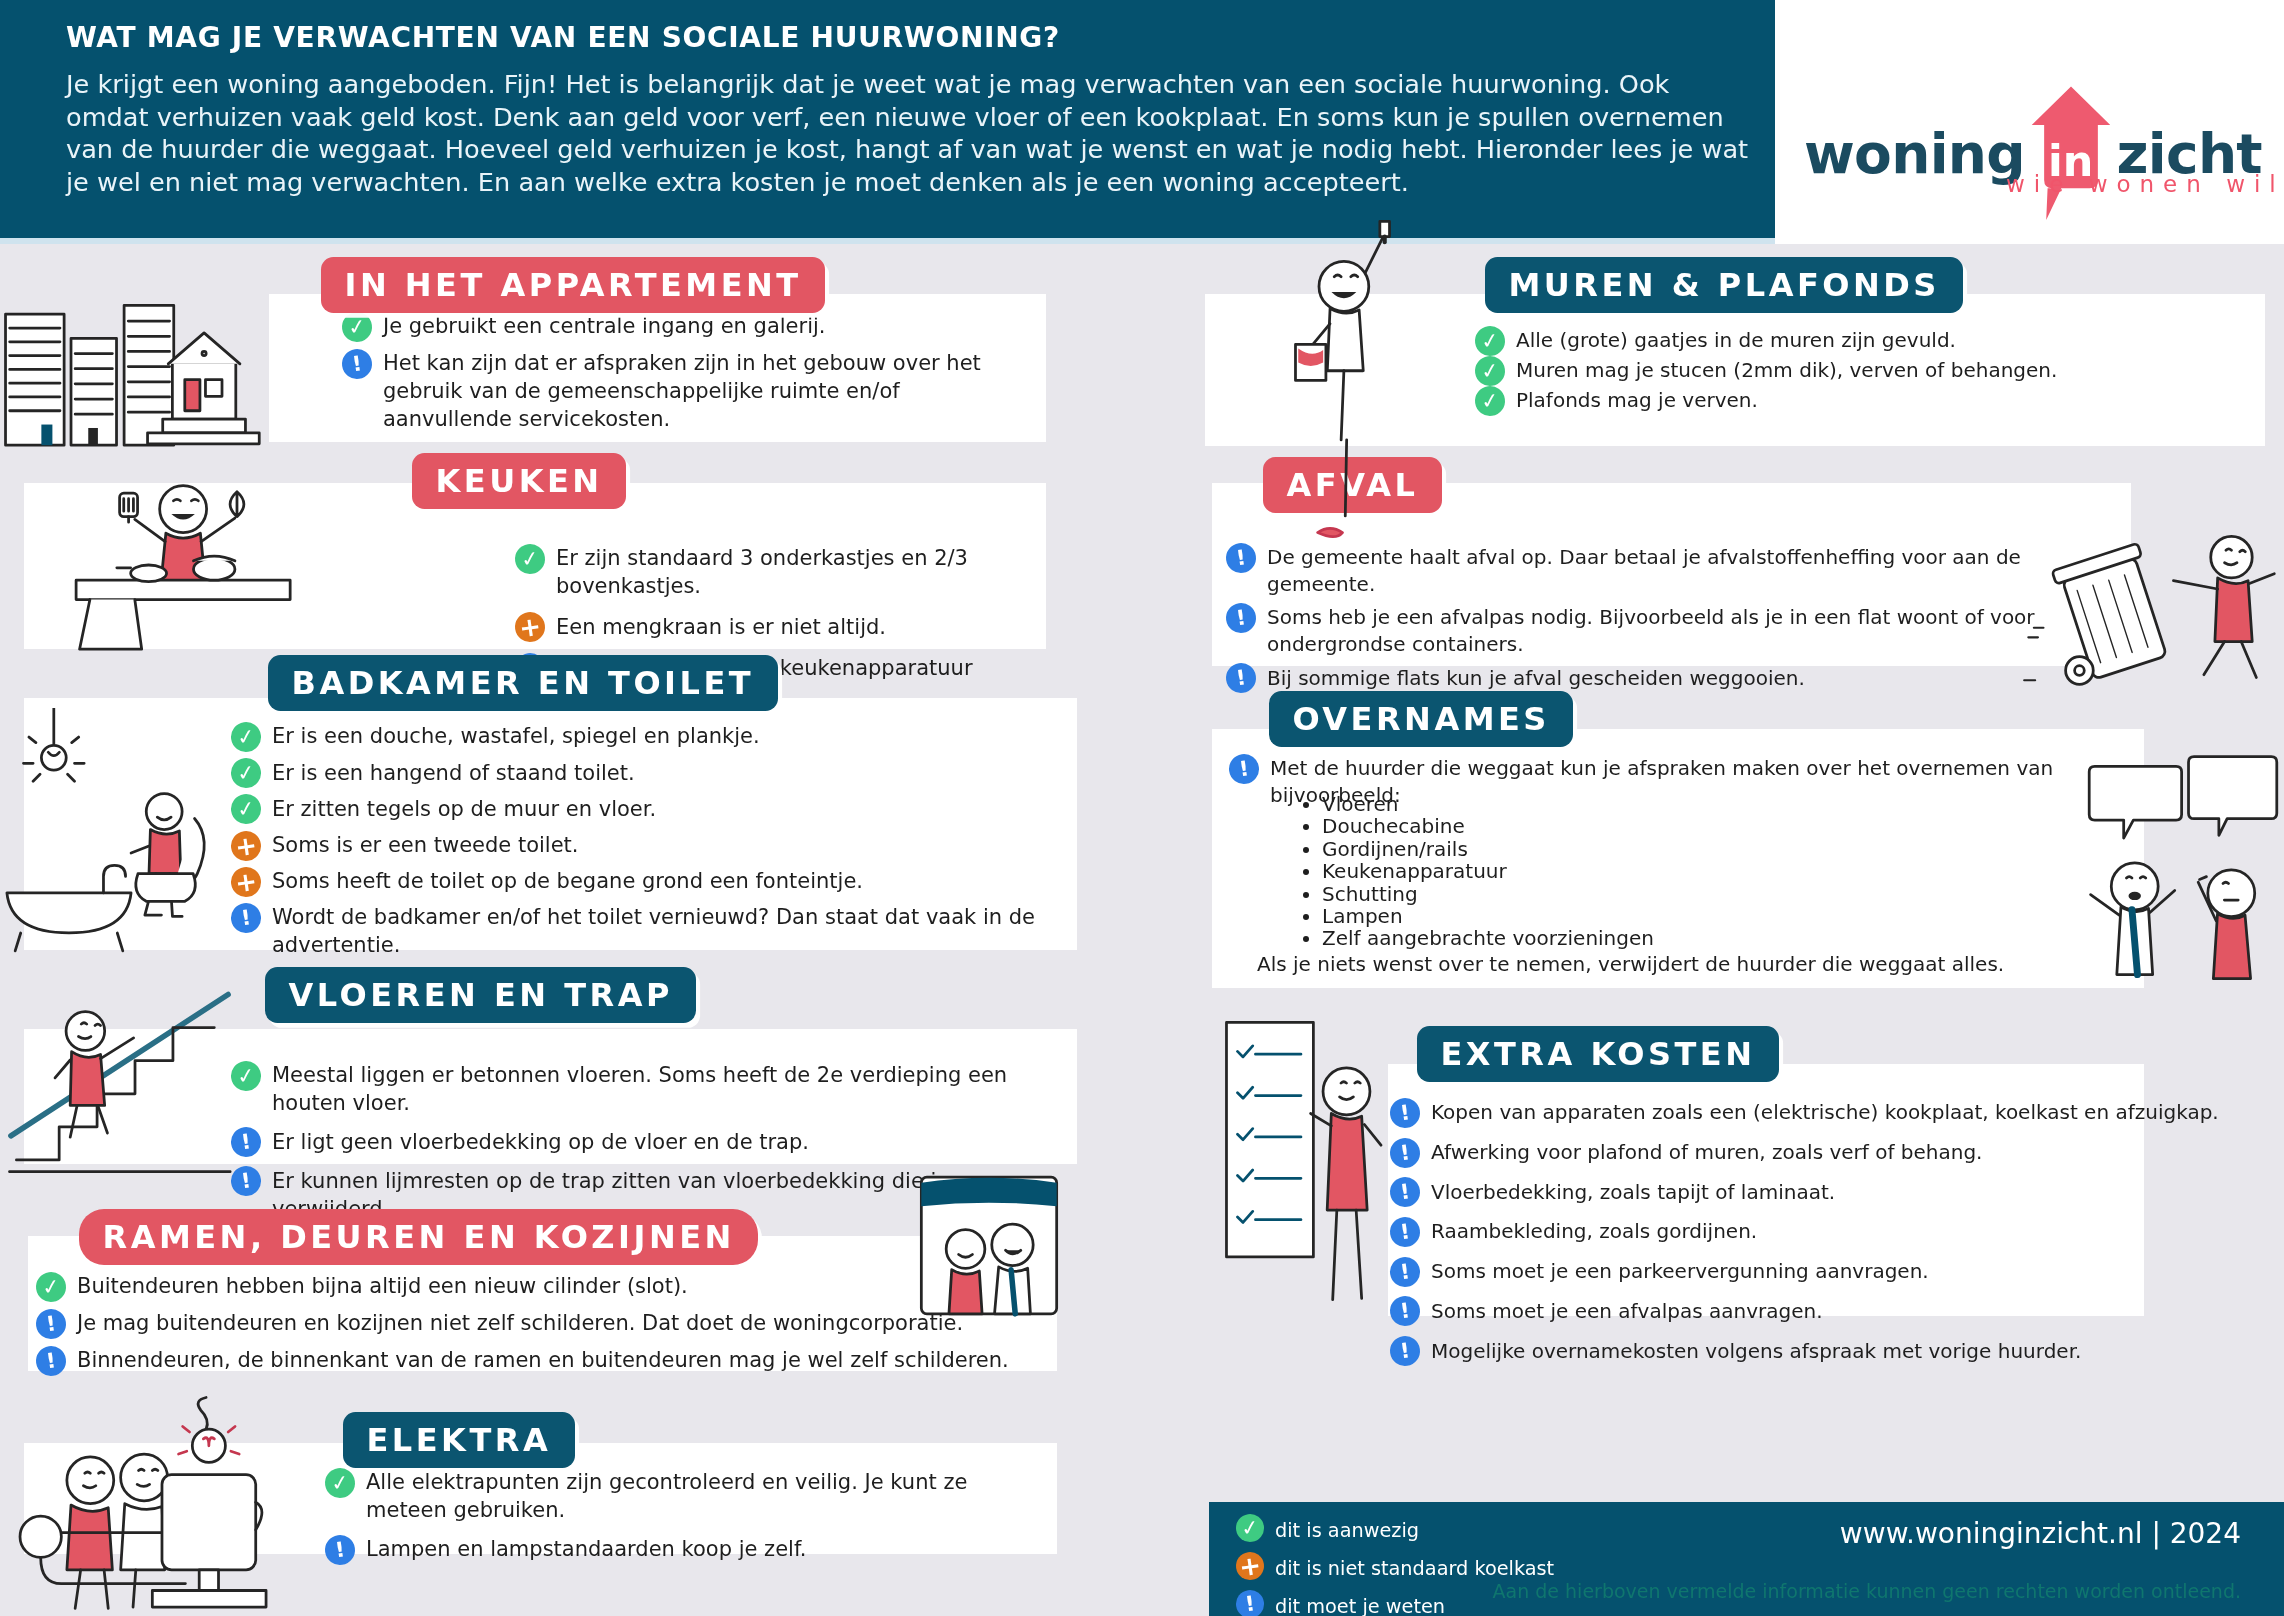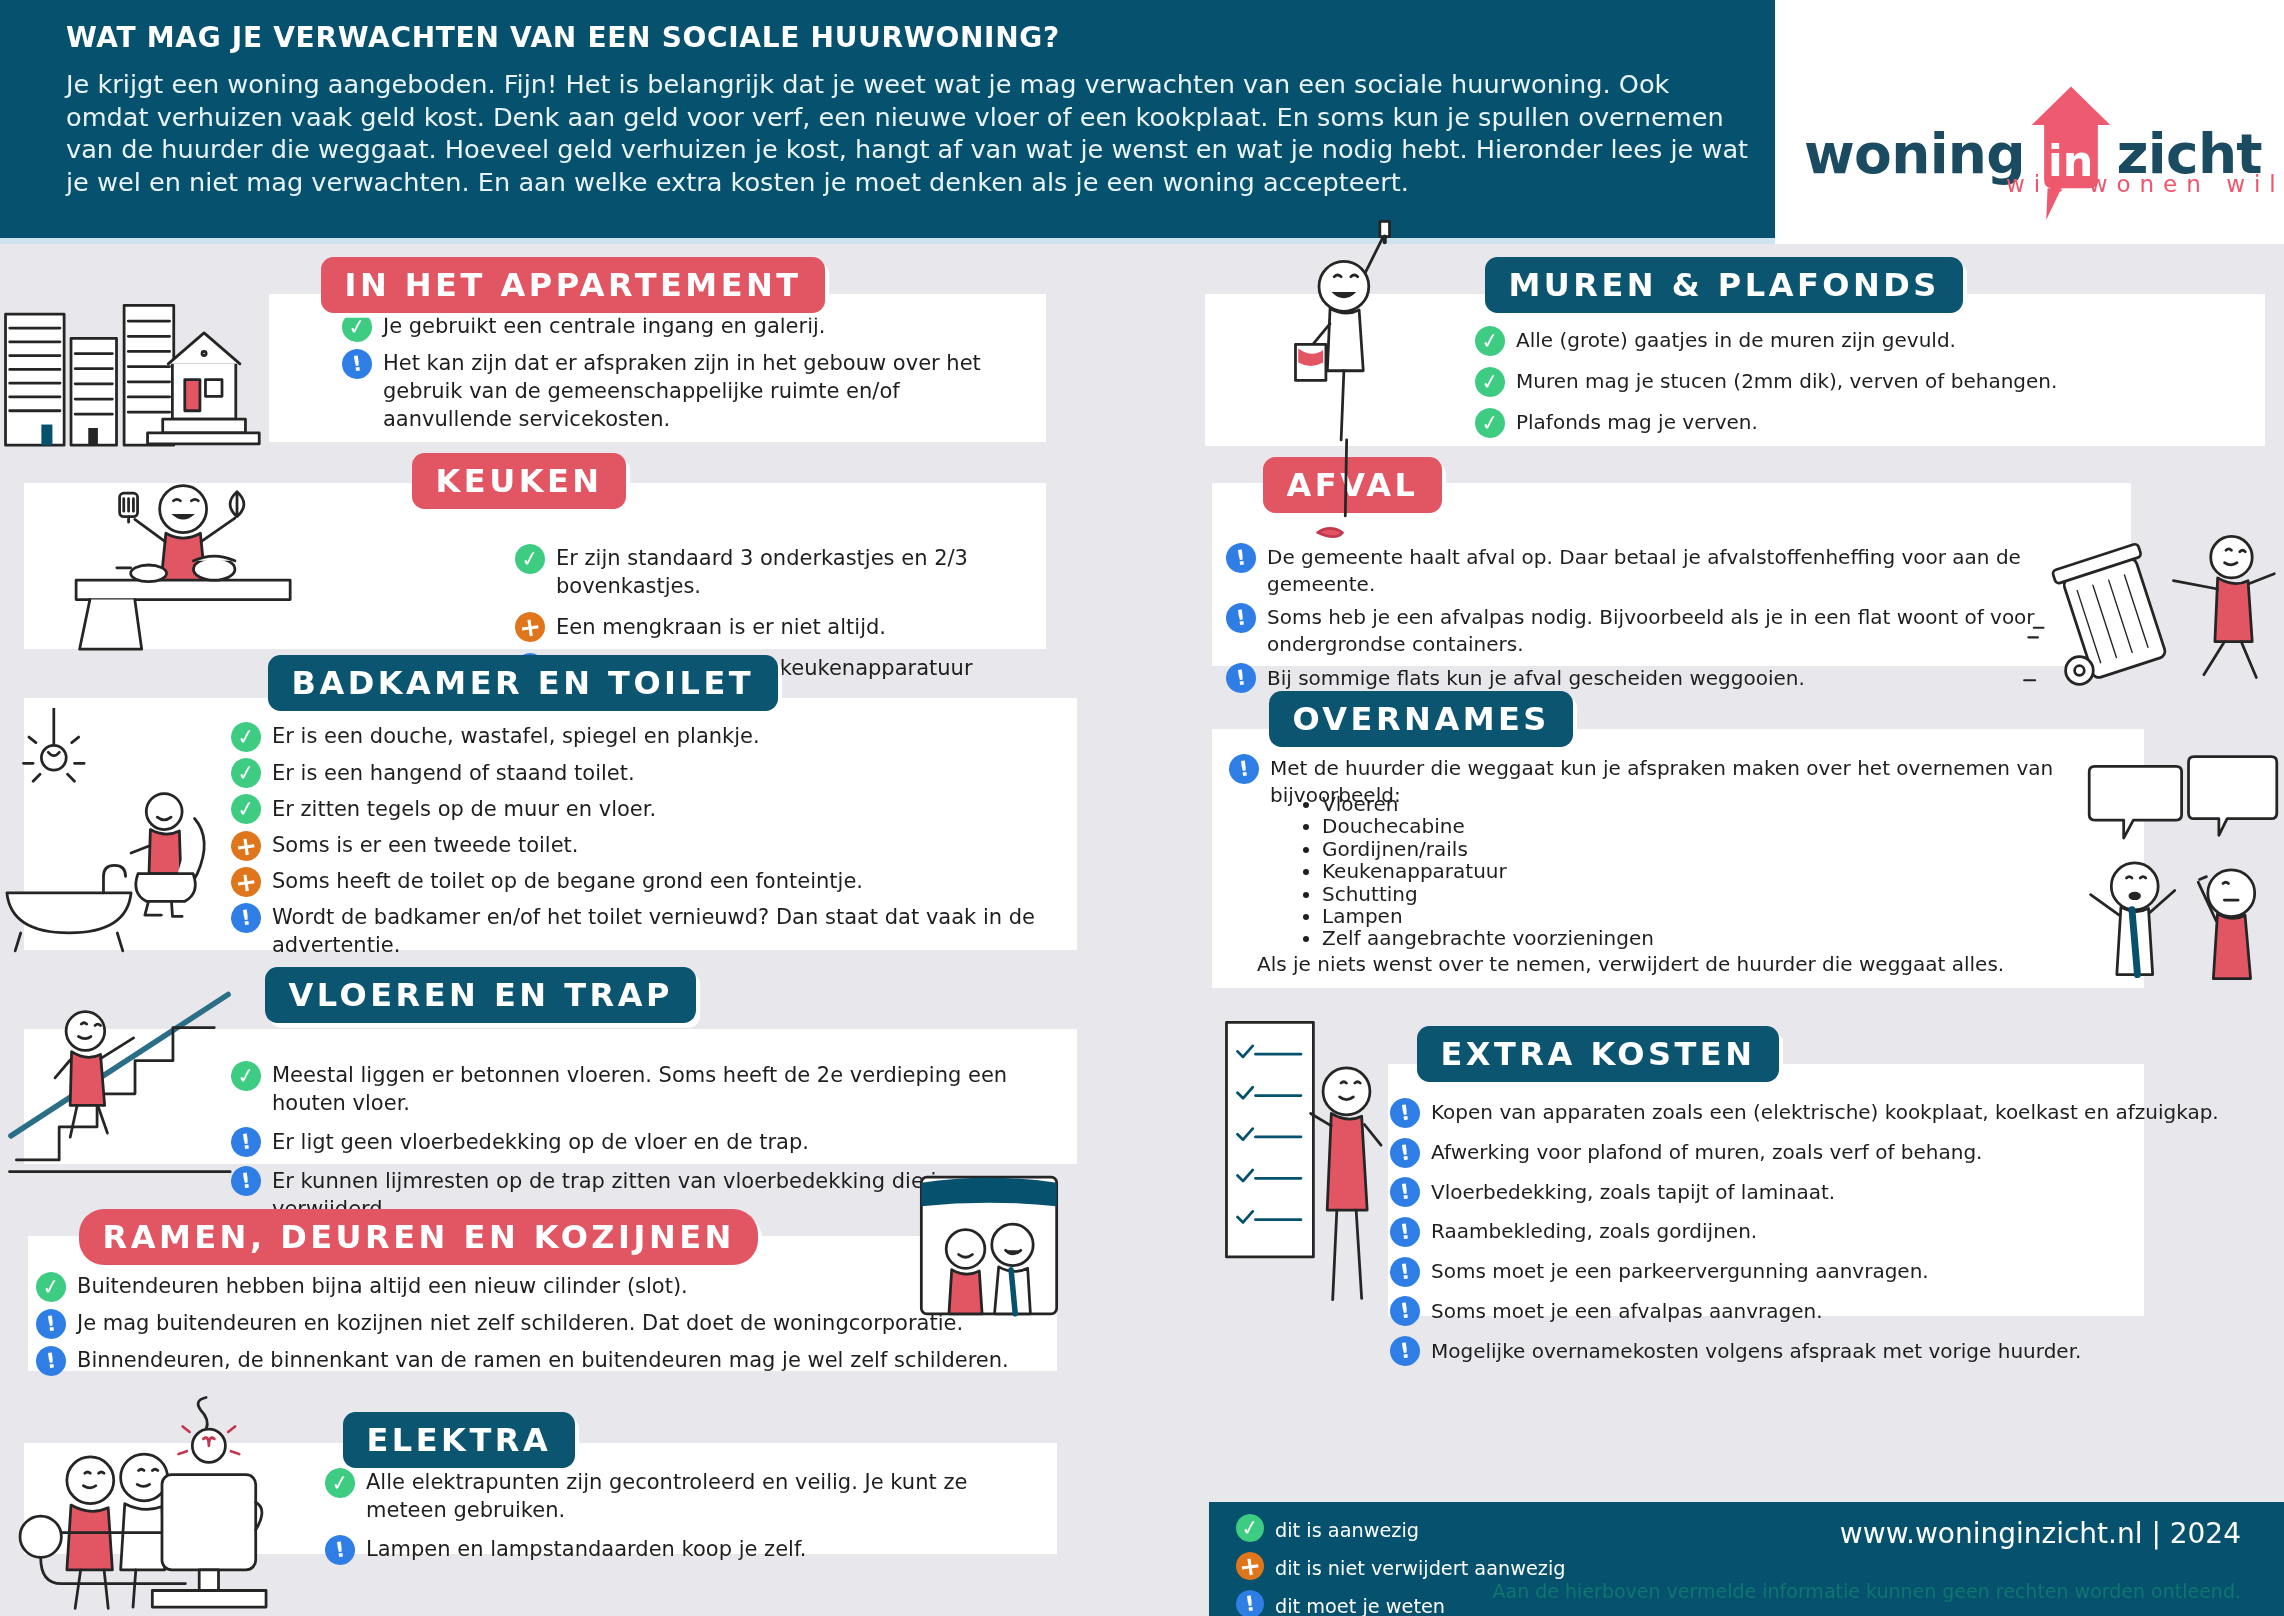--- a/index.html
+++ b/index.html
@@ -69,21 +69,21 @@
   #box-ramen{ left:28px; top:1236px; width:1029px; height:135px; }
   #badge-ramen{ left:79px; top:1209px;border-radius:25px; }
   #items-ramen{ left:36px; top:1272px; width:1001px; gap:7px; }
 
   #box-elektra{ left:24px; top:1443px; width:1033px; height:111px; }
   #badge-elektra{ left:343px; top:1412px; }
   #items-elektra{ left:325px; top:1468px; width:718px; gap:9.7px; }
 
   #box-muren{ left:1205px; top:294px; width:1060px; height:152px; }
   #badge-muren{ left:1485px; top:257px; }
-  #items-muren{ left:1475px; top:326px; width:787px; gap:11px; }
+  #items-muren{ left:1475px; top:326px; width:787px; }
 
   #box-afval{ left:1212px; top:483px; width:919px; height:183px; }
   #badge-afval{ left:1263px; top:457px; }
   #items-afval{ left:1226px; top:543px; width:891px; gap:5.5px; }
 
   #box-overnames{ left:1212px; top:729px; width:932px; height:259px; }
   #badge-overnames{ left:1269px; top:691px; }
   #items-overnames{ left:1229px; top:754px; width:905px; }
 
   #box-extrakosten{ left:1388px; top:1064px; width:756px; height:252px; }
@@ -317,21 +317,21 @@
   </div>
 
   <div class="footer-band"></div>
   <div class="legend">
     <div class="item">
       <span class="ico check"></span>
       <span class="txt">dit is aanwezig</span>
     </div>
     <div class="item">
       <span class="ico plus"></span>
-      <span class="txt">dit is niet verwijdert aanwezig</span>
+      <span class="txt">dit is niet standaard koelkast</span>
     </div>
     <div class="item">
       <span class="ico info"></span>
       <span class="txt">dit moet je weten</span>
     </div>
   </div>
   <div class="footer-site">www.woninginzicht.nl | 2024</div>
   <div class="footer-disclaimer">Aan de hierboven vermelde informatie kunnen geen rechten worden ontleend.</div>
 
   <svg class="illus" style="left:0;top:290px" width="262" height="176" viewBox="0 0 380 255" fill="none" stroke="#252525" stroke-width="4" stroke-linecap="round" stroke-linejoin="round">

